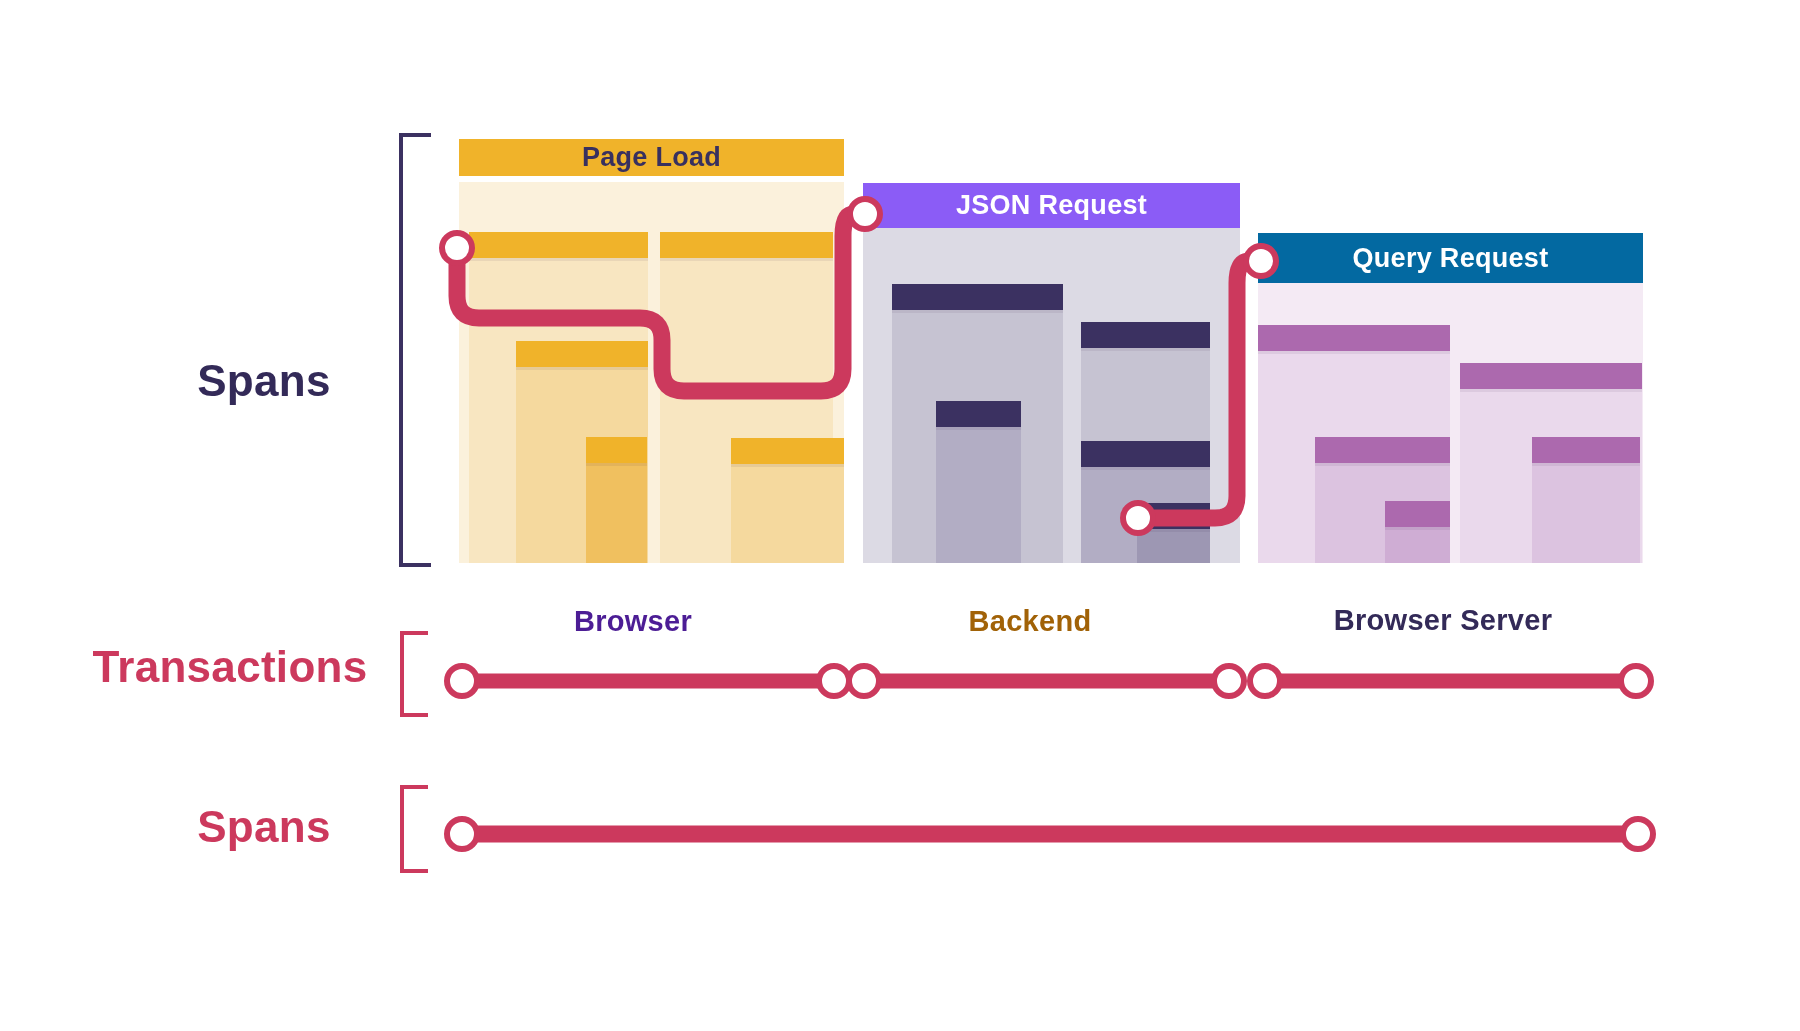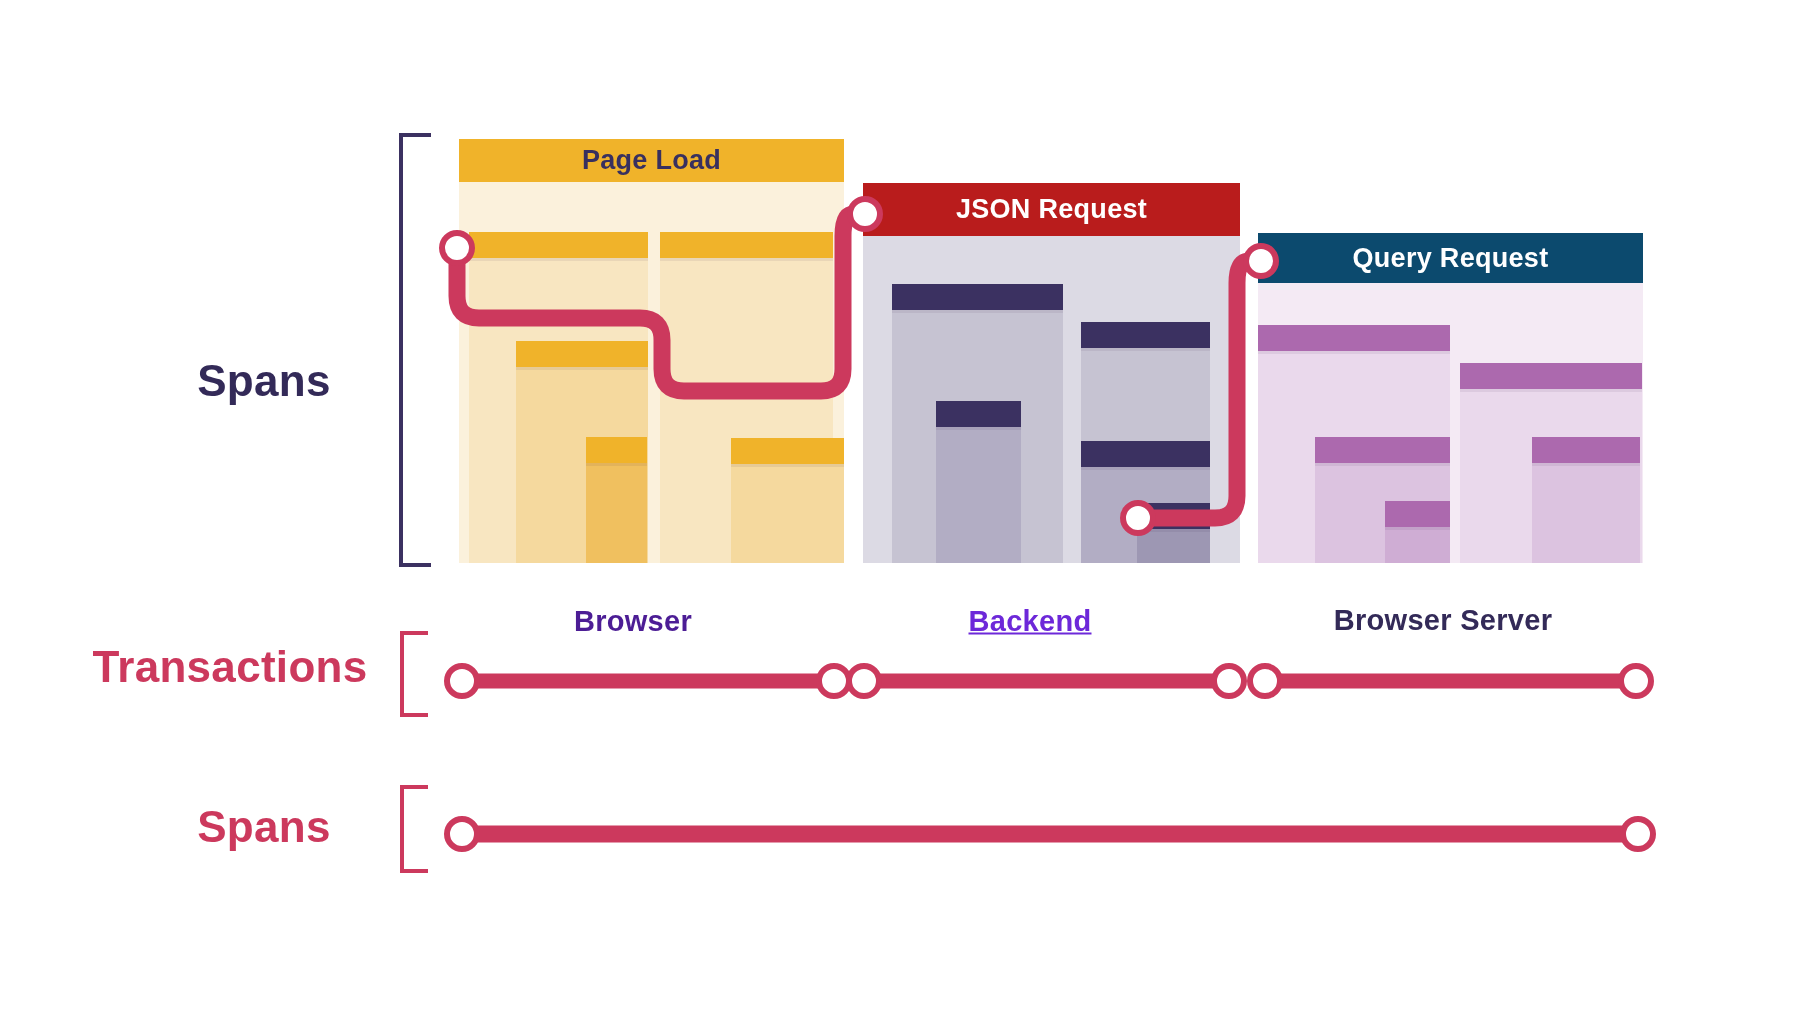--- a/index.html
+++ b/index.html
@@ -63,27 +63,27 @@
       <div class="span-header" style="left: 1460px; top: 363px; width: 182px; height: 26px; background: rgb(172, 105, 174);"></div>
       <div class="span-body" style="left: 1460px; top: 389px; width: 182px; height: 174px; background: rgb(234, 217, 236);"></div>
       <div class="span-header" style="left: 1315px; top: 437px; width: 135px; height: 26px; background: rgb(172, 105, 174);"></div>
       <div class="span-body dots" style="left: 1315px; top: 463px; width: 135px; height: 100px; background: rgb(220, 195, 224);"></div>
       <div class="span-header" style="left: 1532px; top: 437px; width: 108px; height: 26px; background: rgb(172, 105, 174);"></div>
       <div class="span-body dots" style="left: 1532px; top: 463px; width: 108px; height: 100px; background: rgb(220, 195, 224);"></div>
       <div class="span-header" style="left: 1385px; top: 501px; width: 65px; height: 26px; background: rgb(172, 105, 174);"></div>
       <div class="span-body dots" style="left: 1385px; top: 527px; width: 65px; height: 36px; background: rgb(207, 173, 212);"></div>
     </div>
 
-  <div class="section-header" style="left: 459px; top: 139px; width: 385px; height: 43px; background: rgb(240, 179, 42); color: rgb(56, 48, 95);">
+  <div class="section-header" style="left: 459px; top: 139px; width: 385px; height: 37px; background: rgb(240, 179, 42); color: rgb(56, 48, 95);">
     <span>Page Load</span>
   </div>
-  <div class="section-header" style="left: 863px; top: 183px; width: 377px; height: 53px; background: #b91c1c; color: rgb(255, 255, 255);">
+  <div class="section-header" style="left: 863px; top: 183px; width: 377px; height: 45px; background: #8b5cf6; color: rgb(255, 255, 255);">
     <span>JSON Request</span>
   </div>
-  <div class="section-header" style="left: 1258px; top: 233px; width: 385px; height: 50px; background: #0c4a6e; color: rgb(255, 255, 255);">
+  <div class="section-header" style="left: 1258px; top: 233px; width: 385px; height: 50px; background: #0369a1; color: rgb(255, 255, 255);">
     <span>Query Request</span>
   </div>
 
   <svg class="overlay" width="1800" height="1031">
     <g id="brackets">
         <path d="M 431 135 H 401 V 565 H 431" fill="none" stroke="#3b3161" stroke-width="4"></path>
         <path d="M 428 633 H 402 V 715 H 428" fill="none" stroke="#cc395d" stroke-width="4"></path>
         <path d="M 428 787 H 402 V 871 H 428" fill="none" stroke="#cc395d" stroke-width="4"></path>
       </g>
     <g id="flow-paths">
@@ -110,16 +110,16 @@
         <circle cx="462" cy="834" r="15" fill="#ffffff" stroke="#cc395d" stroke-width="6"></circle>
         <circle cx="1638" cy="834" r="15" fill="#ffffff" stroke="#cc395d" stroke-width="6"></circle>
       </g>
   </svg>
 
   <div class="row-label" style="left: 264px; top: 381px; color: rgb(51, 42, 88);">Spans</div>
   <div class="row-label" style="left: 230px; top: 667px; color: rgb(204, 57, 93);">Transactions</div>
   <div class="row-label" style="left: 264px; top: 827px; color: rgb(204, 57, 93);">Spans</div>
 
   <div class="col-label" style="left: 633px; top: 621px; color: #4c1d95;">Browser</div>
-  <div class="col-label" style="left: 1030px; top: 621px; color: #6d28d9; text-decoration: underline;">Backend</div>
+  <div class="col-label" style="left: 1030px; top: 621px; color: #a16207;">Backend</div>
   <div class="col-label" style="left: 1443px; top: 620px; color: rgb(51, 42, 88);">Browser Server</div>
 
 </div>
 
 </body></html>

